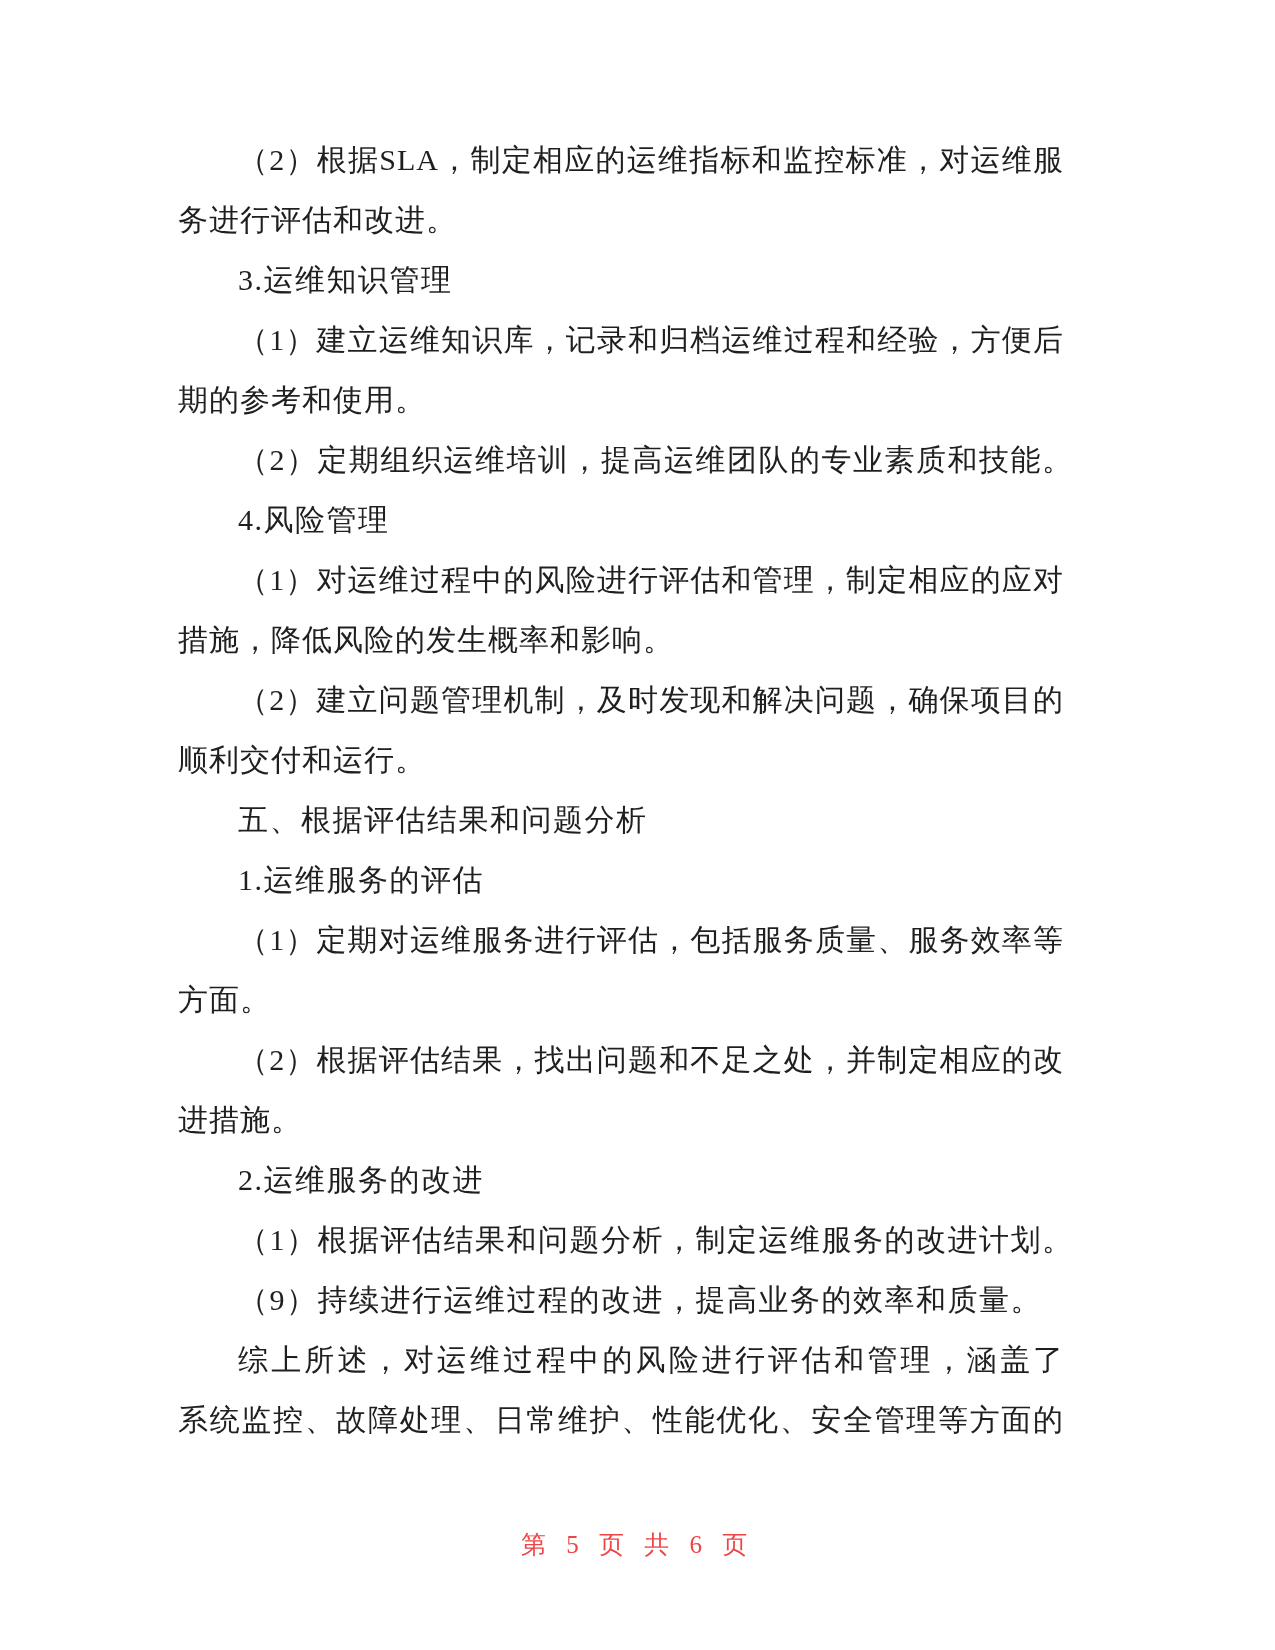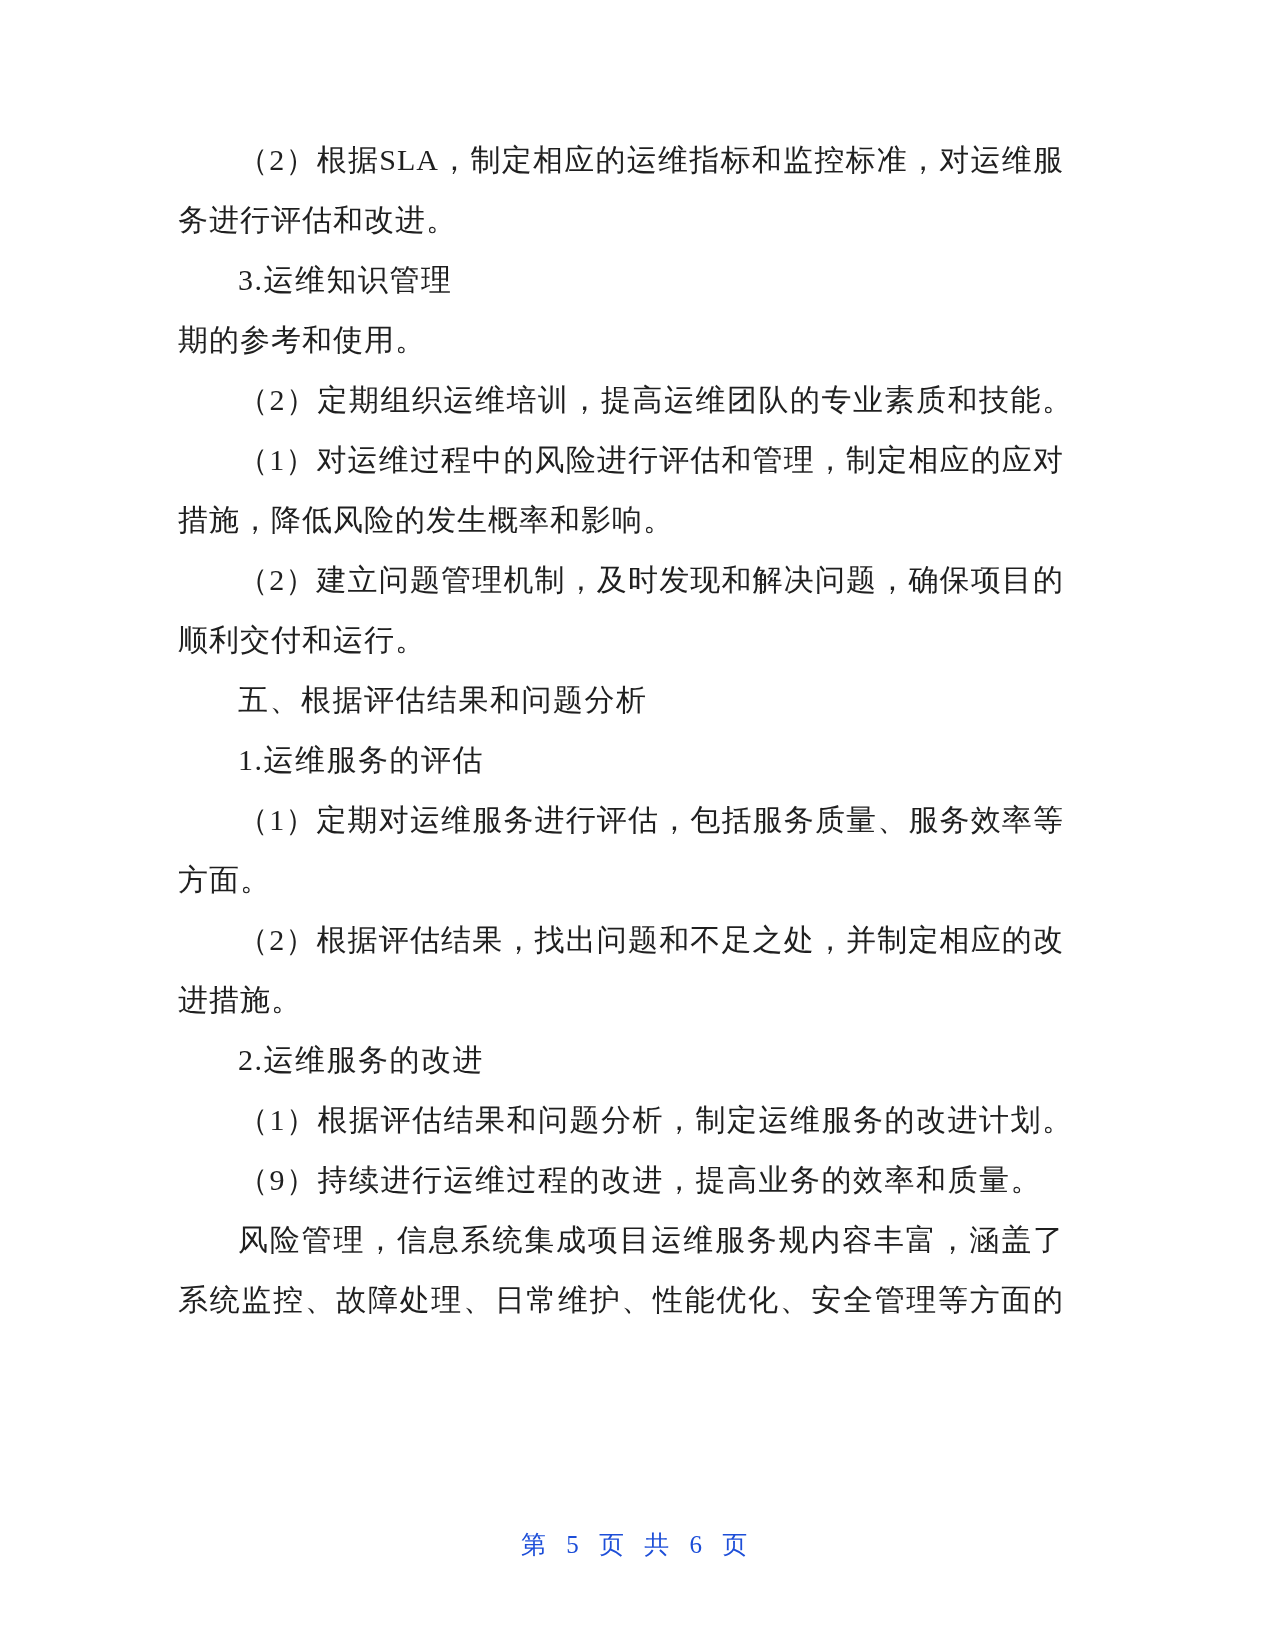--- a/index.html
+++ b/index.html
@@ -39,46 +39,48 @@
   }
   .footer {
     position: absolute;
     left: 0;
     top: 1528px;
     width: 1275px;
     text-align: center;
   }
   .footer-text {
     font-size: 25px;
-    color: #1d4ed8;
+    color: #ef4444;
     letter-spacing: 7px;
   }
 </style>
 </head>
 <body>
 
 <div class="page">
   <main class="content">
       <div class="line indent fill">（2）根据SLA，制定相应的运维指标和监控标准，对运维服</div>
       <div class="line">务进行评估和改进。</div>
       <div class="line bold indent">3.运维知识管理</div>
+      <div class="line indent fill">（1）建立运维知识库，记录和归档运维过程和经验，方便后</div>
       <div class="line">期的参考和使用。</div>
       <div class="line bold indent">（2）定期组织运维培训，提高运维团队的专业素质和技能。</div>
+      <div class="line bold indent">4.风险管理</div>
       <div class="line indent fill">（1）对运维过程中的风险进行评估和管理，制定相应的应对</div>
       <div class="line">措施，降低风险的发生概率和影响。</div>
       <div class="line indent fill">（2）建立问题管理机制，及时发现和解决问题，确保项目的</div>
       <div class="line">顺利交付和运行。</div>
       <div class="line bold indent">五、根据评估结果和问题分析</div>
       <div class="line bold indent">1.运维服务的评估</div>
       <div class="line indent fill">（1）定期对运维服务进行评估，包括服务质量、服务效率等</div>
       <div class="line">方面。</div>
       <div class="line indent fill">（2）根据评估结果，找出问题和不足之处，并制定相应的改</div>
       <div class="line">进措施。</div>
       <div class="line bold indent">2.运维服务的改进</div>
       <div class="line bold indent">（1）根据评估结果和问题分析，制定运维服务的改进计划。</div>
       <div class="line bold indent">（9）持续进行运维过程的改进，提高业务的效率和质量。</div>
-      <div class="line indent fill">风险管理，信息系统集成项目运维服务规内容丰富，涵盖了</div>
+      <div class="line indent fill">综上所述，对运维过程中的风险进行评估和管理，涵盖了</div>
       <div class="line fill">系统监控、故障处理、日常维护、性能优化、安全管理等方面的</div>
     </main>
   <footer class="footer">
     <span class="footer-text">第 5 页 共 6 页</span>
   </footer>
 </div>
 
 </body></html>

